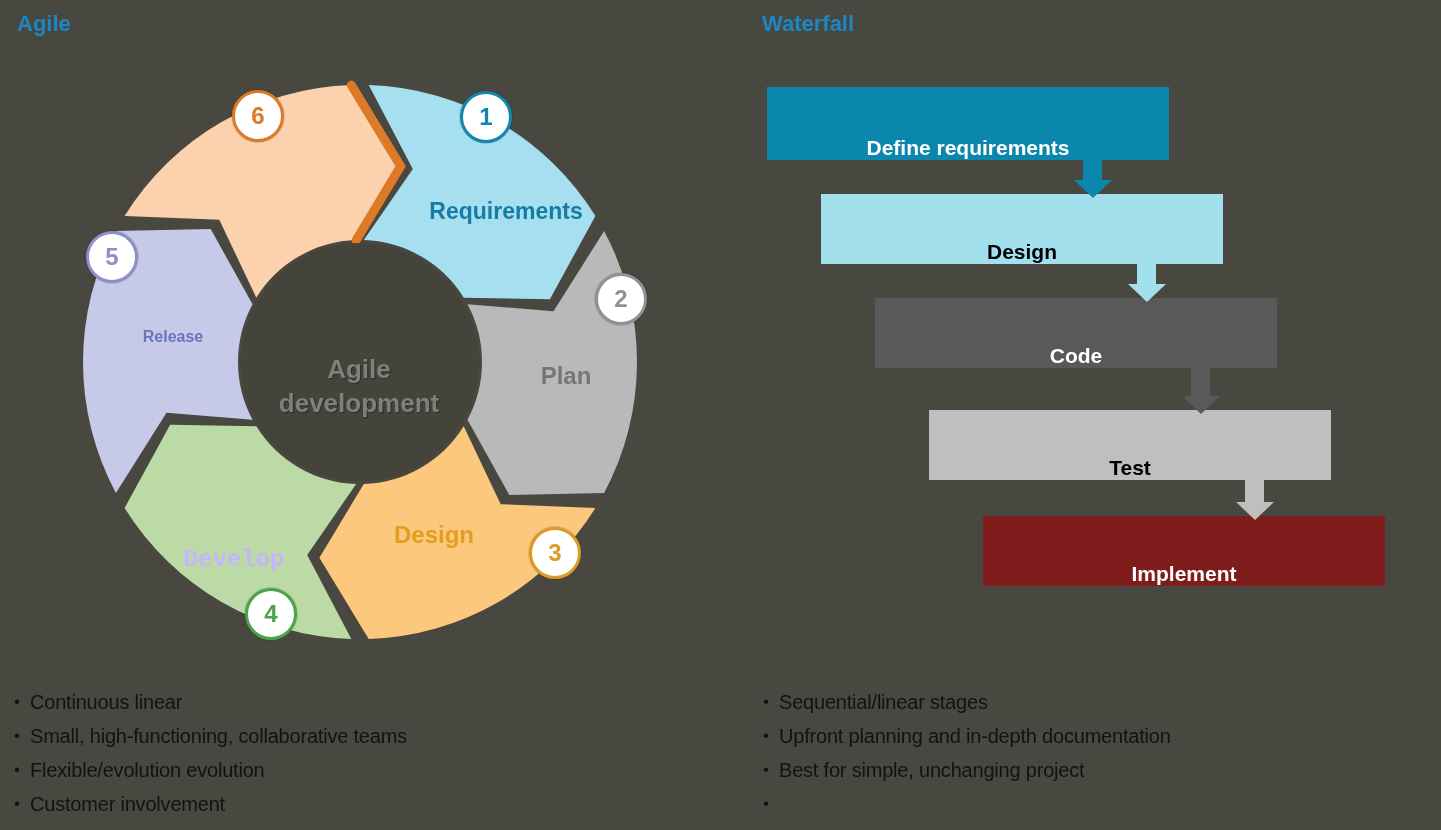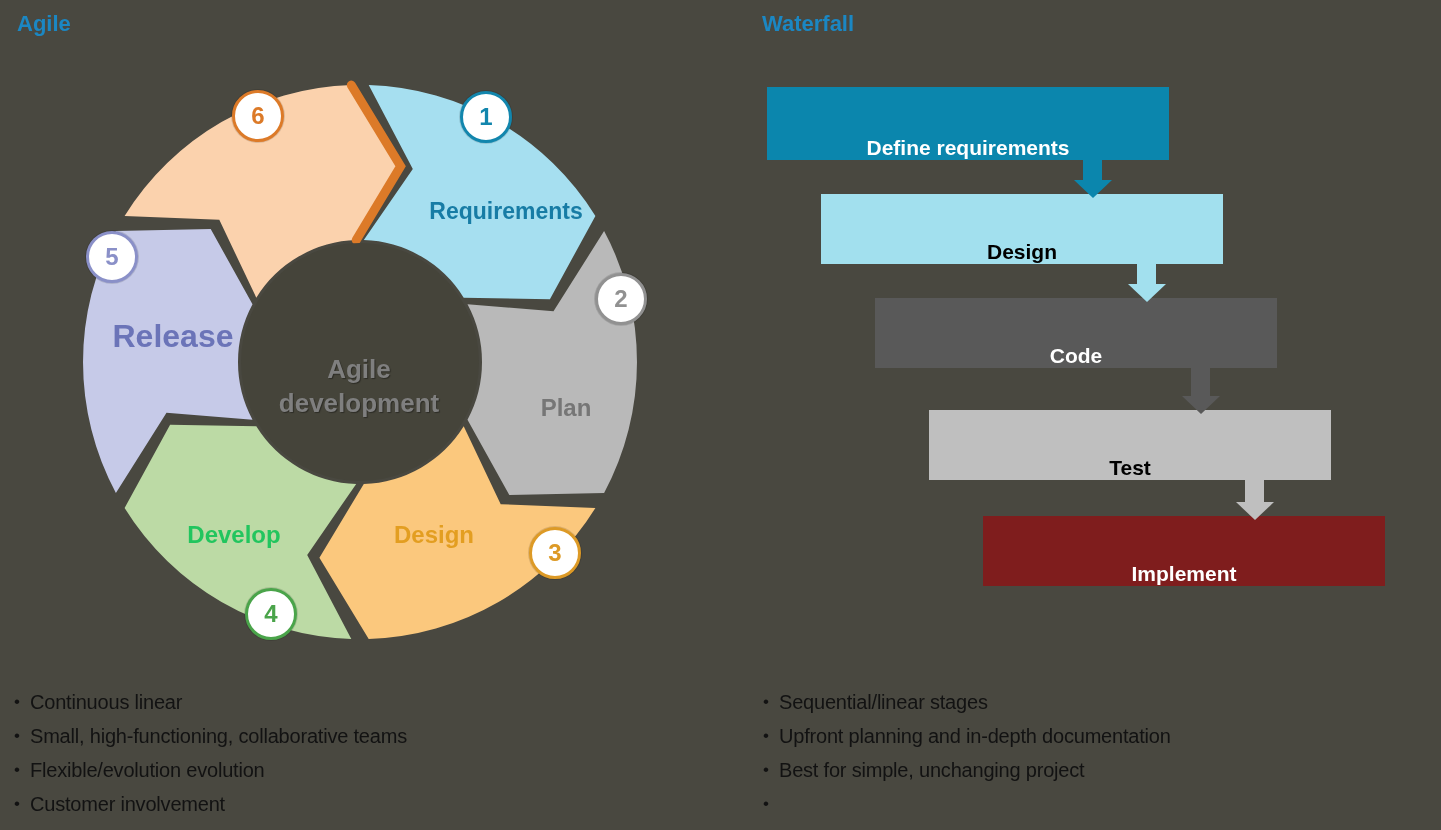--- a/index.html
+++ b/index.html
@@ -51,24 +51,24 @@
       <path d="M604.1 231.1 A277 277 0 0 1 604.1 492.9 L509.3 495.0 L467.5 419.7 A122 122 0 0 0 467.5 304.3 L553.5 311.2 Z" fill="#b9b9b9"></path>
       <path d="M595.4 508.0 A277 277 0 0 1 368.7 638.9 L319.4 557.8 L363.8 483.9 A122 122 0 0 0 463.7 426.3 L500.7 504.2 Z" fill="#fbc87d"></path>
       <path d="M351.3 638.9 A277 277 0 0 1 124.6 508.0 L170.1 424.8 L256.3 426.3 A122 122 0 0 0 356.2 483.9 L307.2 554.9 Z" fill="#bcdaa5"></path>
       <path d="M115.9 492.9 A277 277 0 0 1 115.9 231.1 L210.7 229.0 L252.5 304.3 A122 122 0 0 0 252.5 419.7 L166.5 412.8 Z" fill="#c6cae8"></path>
       <path d="M124.6 216.0 A277 277 0 0 1 351.3 85.1 L400.6 166.2 L356.2 240.1 A122 122 0 0 0 256.3 297.7 L219.3 219.8 Z" fill="#fbd2ad"></path>
       <path d="M351.3 85.1 L400.6 166.2 L356.2 240.1" fill="none" stroke="#dc7a28" stroke-width="9" stroke-linecap="round"></path>
       <circle cx="360" cy="362" r="119" fill="#45443a"></circle>
     </svg>
 
   <div class="seg-label" style="left: 494px; top: 212px; font-size: 23px; color: rgb(23, 124, 165); margin-left: 12px;">Requirements</div>
-  <div class="seg-label" style="left: 566px; top: 408px; font-size: 24px; color: rgb(118, 118, 118);">Plan</div>
+  <div class="seg-label" style="left: 566px; top: 376px; font-size: 24px; color: rgb(118, 118, 118);">Plan</div>
   <div class="seg-label" style="left: 434px; top: 535px; font-size: 24px; color: rgb(227, 158, 33);">Design</div>
-  <div class="seg-label" style="left: 234px; top: 535px; font-size: 24px; color: #22c55e;">Develop</div>
-  <div class="seg-label" style="left: 173px; top: 337px; font-size: 32px; color: rgb(107, 116, 184);">Release</div>
+  <div class="seg-label" style="left: 234px; top: 560px; font-size: 24px; color: #c4b5fd; font-family: Liberation Mono, monospace;">Develop</div>
+  <div class="seg-label" style="left: 173px; top: 337px; font-size: 16px; color: rgb(107, 116, 184);">Release</div>
   <div class="seg-label center-label" style="left: 359px; top: 359px; width: 212px; color: rgb(127, 127, 127); margin-top: 28px;">Agile development</div>
 
   <div class="badge" style="left: 486px; top: 117px; border-color: rgb(18, 134, 173); color: rgb(18, 134, 173);">1</div>
   <div class="badge" style="left: 621px; top: 299px; border-color: rgb(145, 145, 145); color: rgb(145, 145, 145);">2</div>
   <div class="badge" style="left: 555px; top: 553px; border-color: rgb(221, 154, 38); color: rgb(221, 154, 38);">3</div>
   <div class="badge" style="left: 271px; top: 614px; border-color: rgb(74, 164, 74); color: rgb(74, 164, 74);">4</div>
   <div class="badge" style="left: 112px; top: 257px; border-color: rgb(138, 144, 200); color: rgb(138, 144, 200);">5</div>
   <div class="badge" style="left: 258px; top: 116px; border-color: rgb(220, 122, 40); color: rgb(220, 122, 40);">6</div>
 
   <div class="wf-step" style="left: 767px; top: 87px; height: 73px; background: rgb(11, 134, 173); color: rgb(255, 255, 255);">

